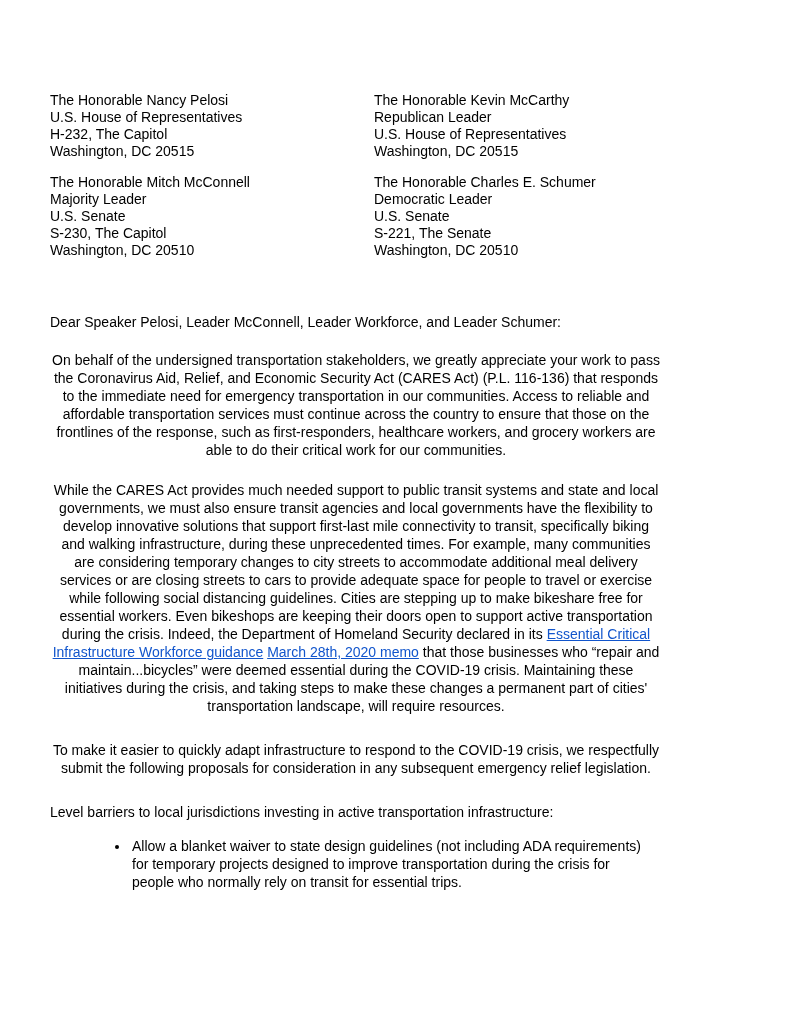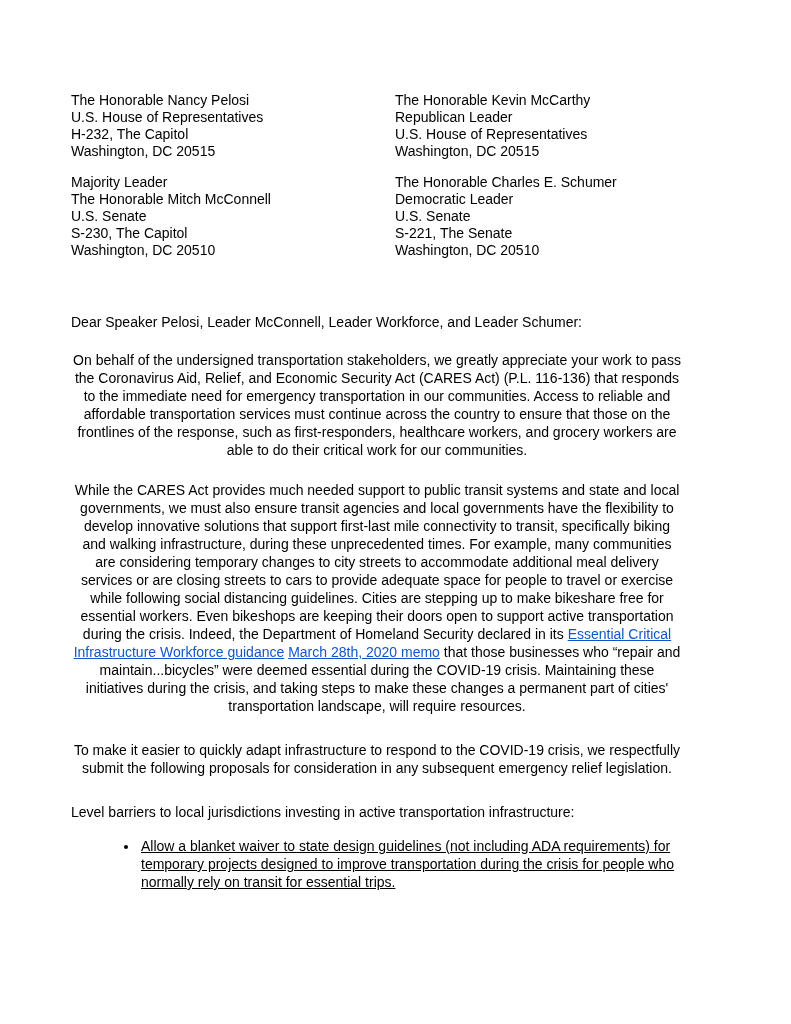--- a/index.html
+++ b/index.html
@@ -11,21 +11,21 @@
     width: 791px;
     height: 1024px;
     font-family: "Liberation Sans", "DejaVu Sans", sans-serif;
     color: #000000;
     overflow: hidden;
   }
   .page {
     box-sizing: border-box;
     width: 791px;
     height: 1024px;
-    padding: 92px 88px 0 71px;
+    padding: 92px 88px 0 50px;
   }
   .recipients {
     display: grid;
     grid-template-columns: 324px 1fr;
     row-gap: 14px;
     font-size: 14px;
     line-height: 17px;
   }
   .address-block { }
   .address-line { white-space: nowrap; }
@@ -52,23 +52,22 @@
   }
   .bullet-list {
     margin: 16px 0 0 0;
     padding-left: 64px;
     width: 548px;
     font-size: 14px;
     line-height: 18px;
     box-sizing: content-box;
   }
   .bullet-list li {
-    margin: 4px;
+    margin: 16px;
     padding-left: 2px;
-    text-decoration: underline;
   }
   .doc-link {
     color: #1155cc;
     text-decoration: underline;
     cursor: pointer;
   }
 </style>
 </head>
 <body>
 
@@ -80,22 +79,22 @@
         <div class="address-line">H-232, The Capitol</div>
         <div class="address-line">Washington, DC 20515</div>
       </div>
       <div class="address-block">
         <div class="address-line">The Honorable Kevin McCarthy</div>
         <div class="address-line">Republican Leader</div>
         <div class="address-line">U.S. House of Representatives</div>
         <div class="address-line">Washington, DC 20515</div>
       </div>
       <div class="address-block">
+        <div class="address-line">The Honorable Mitch McConnell</div>
         <div class="address-line">Majority Leader</div>
-        <div class="address-line">The Honorable Mitch McConnell</div>
         <div class="address-line">U.S. Senate</div>
         <div class="address-line">S-230, The Capitol</div>
         <div class="address-line">Washington, DC 20510</div>
       </div>
       <div class="address-block">
         <div class="address-line">The Honorable Charles E. Schumer</div>
         <div class="address-line">Democratic Leader</div>
         <div class="address-line">U.S. Senate</div>
         <div class="address-line">S-221, The Senate</div>
         <div class="address-line">Washington, DC 20510</div>

